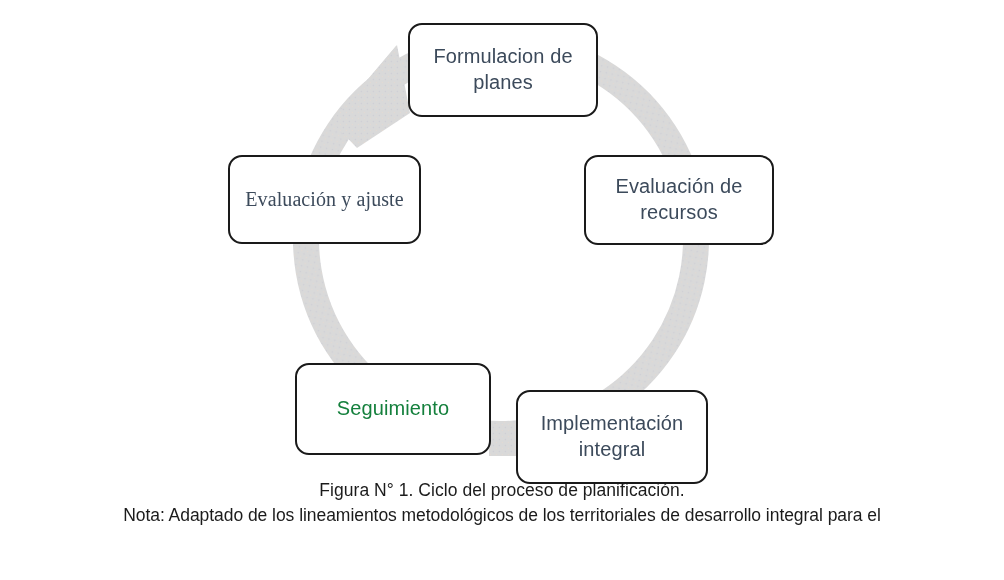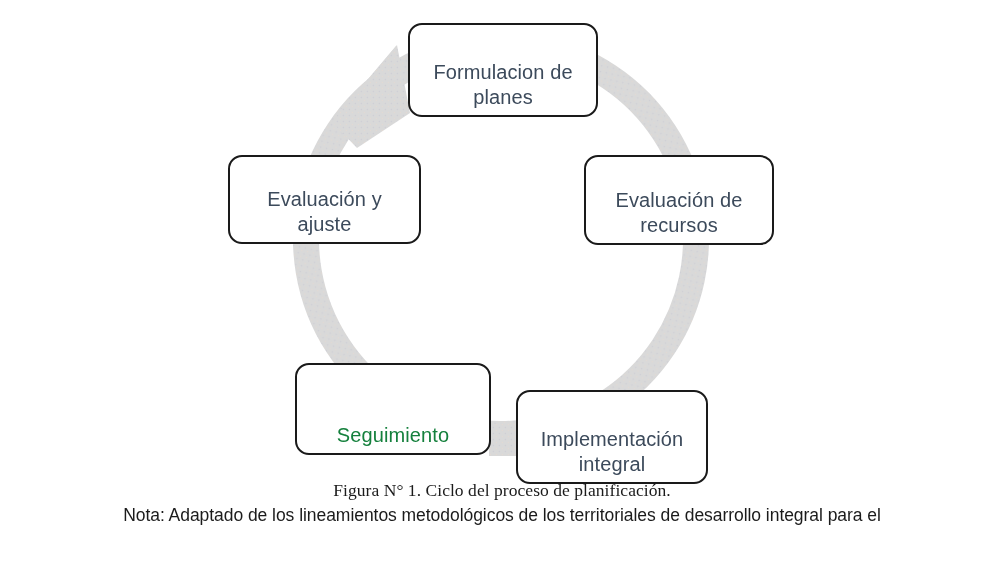--- a/index.html
+++ b/index.html
@@ -32,21 +32,21 @@
     height: 470px;
   }
 
   .node-box {
     position: absolute;
     box-sizing: border-box;
     background: #ffffff;
     border: 2.5px solid #1a1a1a;
     border-radius: 14px;
     display: flex;
-    align-items: flex-end;
+    align-items: center;
     justify-content: center;
     text-align: center;
     color: #3c4a5b;
     font-size: 20px;
     line-height: 1.28;
     letter-spacing: 0.1px;
     padding: 4px 8px;
     z-index: 5;
   }
 
@@ -82,21 +82,20 @@
     font-size: 17.5px;
     line-height: 1.42;
     font-family: "Liberation Sans", sans-serif;
   }
   #caption-block .caption-line {
     display: block;
     white-space: nowrap;
   }
   #caption-title {
     letter-spacing: 0.05px;
-    font-family: Liberation Serif, serif;
   }
   #caption-note-1, #caption-note-2 {
     letter-spacing: -0.05px;
   }
 </style>
 </head>
 <body style="background: rgb(255, 255, 255);">
 
 <div id="figure-stage">
 
@@ -138,21 +137,21 @@
   </div>
 
   <div class="node-box" id="node-implementacion" style="border-color: rgb(26, 26, 26); color: rgb(60, 74, 91);">
     <span class="node-label">Implementación integral</span>
   </div>
 
   <div class="node-box" id="node-seguimiento" style="border-color: rgb(26, 26, 26); color: #15803d;">
     <span class="node-label">Seguimiento</span>
   </div>
 
-  <div class="node-box" id="node-evaluacion" style="border-color: rgb(26, 26, 26); color: rgb(60, 74, 91);">
+  <div class="node-box" id="node-evaluacion" style="border-color: rgb(26, 26, 26); color: rgb(60, 74, 91); font-family: Liberation Serif, serif;">
     <span class="node-label">Evaluación y ajuste</span>
   </div>
 
 </div>
 
 <div id="caption-block">
   <span class="caption-line" id="caption-title">Figura N° 1. Ciclo del proceso de planificación.</span>
   <span class="caption-line" id="caption-note-1">Nota: Adaptado de los lineamientos metodológicos de los territoriales de desarrollo integral para el</span>
 </div>
 

